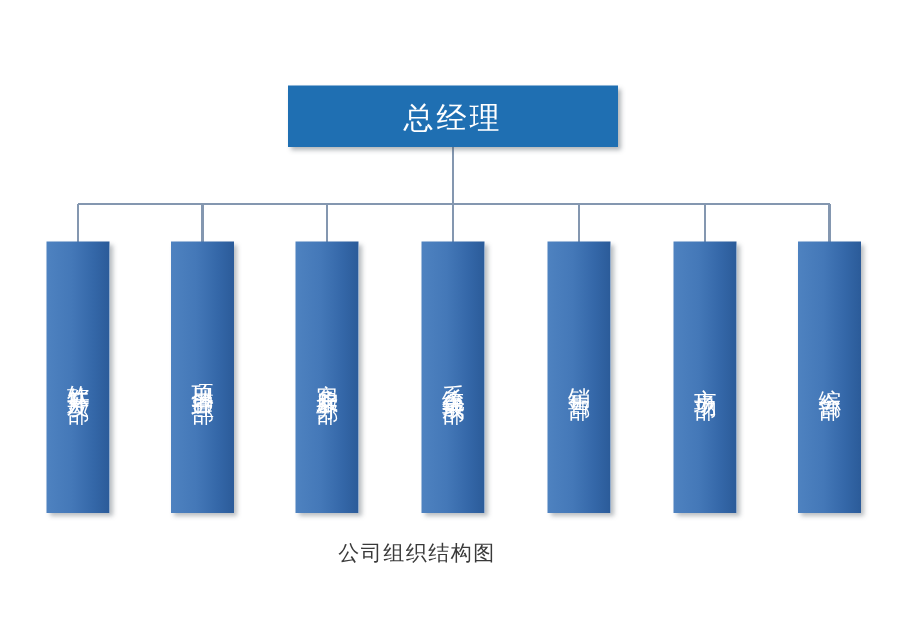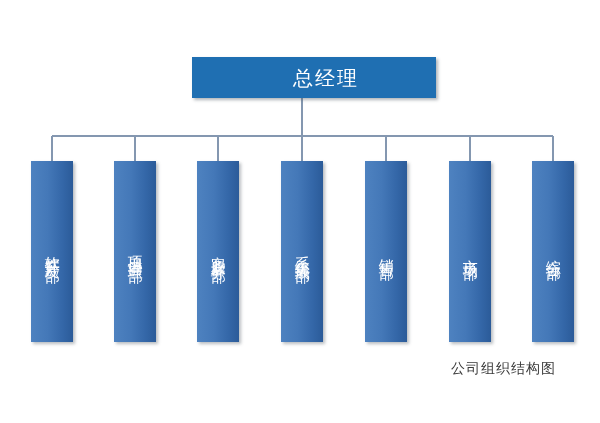--- a/index.html
+++ b/index.html
@@ -35,21 +35,20 @@
     position: absolute;
     left: 192px;
     top: 57px;
     width: 220px;
     height: 41px;
     background: #1F6FB2;
     box-shadow: 2px 2px 3px rgba(80, 90, 100, 0.45);
     display: flex;
     align-items: center;
     justify-content: center;
-    padding-left: 24px;
   }
   .root-label {
     color: #ffffff;
     font-size: 20px;
     letter-spacing: 2px;
     line-height: 1;
     white-space: nowrap;
   }
 
   
@@ -73,21 +72,21 @@
     letter-spacing: 3px;
     white-space: nowrap;
   }
 
   
   .caption {
     position: absolute;
     left: 0;
     top: 360px;
     width: 556px;
-    text-align: right;
+    text-align: center;
     color: #3A3A3A;
     font-size: 14px;
     letter-spacing: 1px;
   }
 </style>
 </head>
 <body>
 
 <div id="org-canvas">
 

